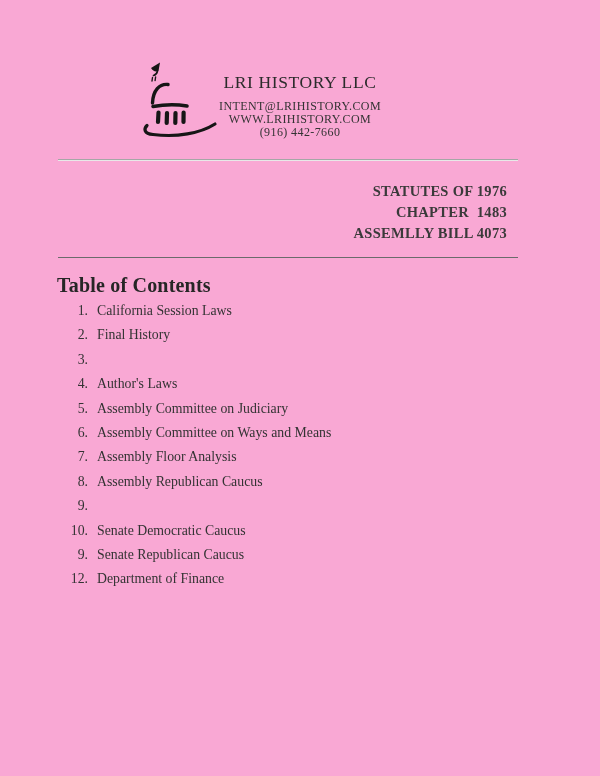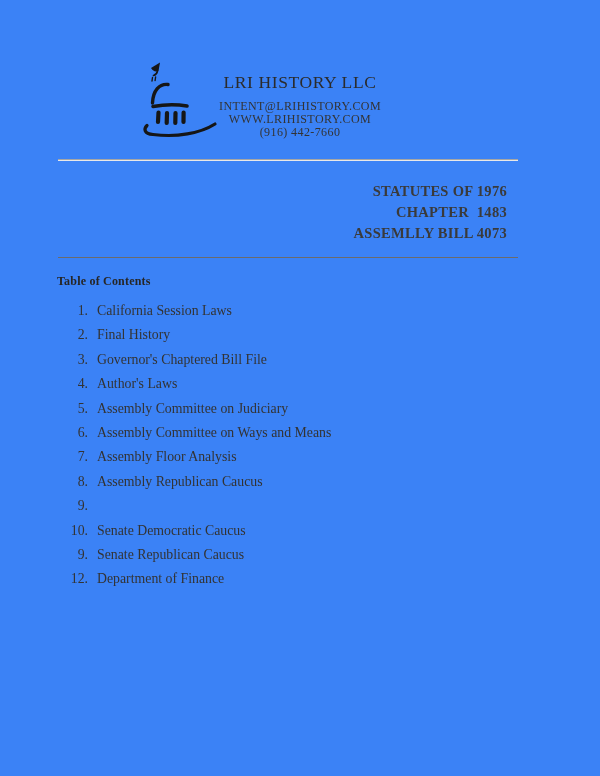--- a/index.html
+++ b/index.html
@@ -2,21 +2,21 @@
 <html><head>
 <meta charset="utf-8">
 <style>
   * { margin: 0; padding: 0; box-sizing: border-box; }
   html, body { background: #ffffff; }
   .page {
     position: relative;
     width: 600px;
     height: 776px;
     margin: 0 auto;
-    background: #3b82f6;
+    background: #f9a8d4;
     font-family: "Liberation Serif", "DejaVu Serif", serif;
     color: #2d2d2d;
     overflow: hidden;
   }
 
   
   .logo {
     position: absolute;
     left: 136px;
     top: 60px;
@@ -62,21 +62,21 @@
     letter-spacing: 0.3px;
     color: #3a3a3a;
   }
   .reference .ref-line { white-space: pre; }
 
   
   .toc-title {
     position: absolute;
     left: 57px;
     top: 274px;
-    font-size: 12px;
+    font-size: 20px;
     font-weight: bold;
     letter-spacing: 0.2px;
     color: #262626;
   }
   .toc-list {
     position: absolute;
     left: 0;
     top: 303px;
     width: 520px;
     list-style: none;
@@ -146,21 +146,20 @@
       <li class="toc-item">
         <span class="num">1.</span>
         <span class="label">California Session Laws</span>
       </li>
       <li class="toc-item">
         <span class="num">2.</span>
         <span class="label">Final History</span>
       </li>
       <li class="toc-item">
         <span class="num">3.</span>
-        <span class="label">Governor's Chaptered Bill File</span>
       </li>
       <li class="toc-item">
         <span class="num">4.</span>
         <span class="label">Author's Laws</span>
       </li>
       <li class="toc-item">
         <span class="num">5.</span>
         <span class="label">Assembly Committee on Judiciary</span>
       </li>
       <li class="toc-item">

